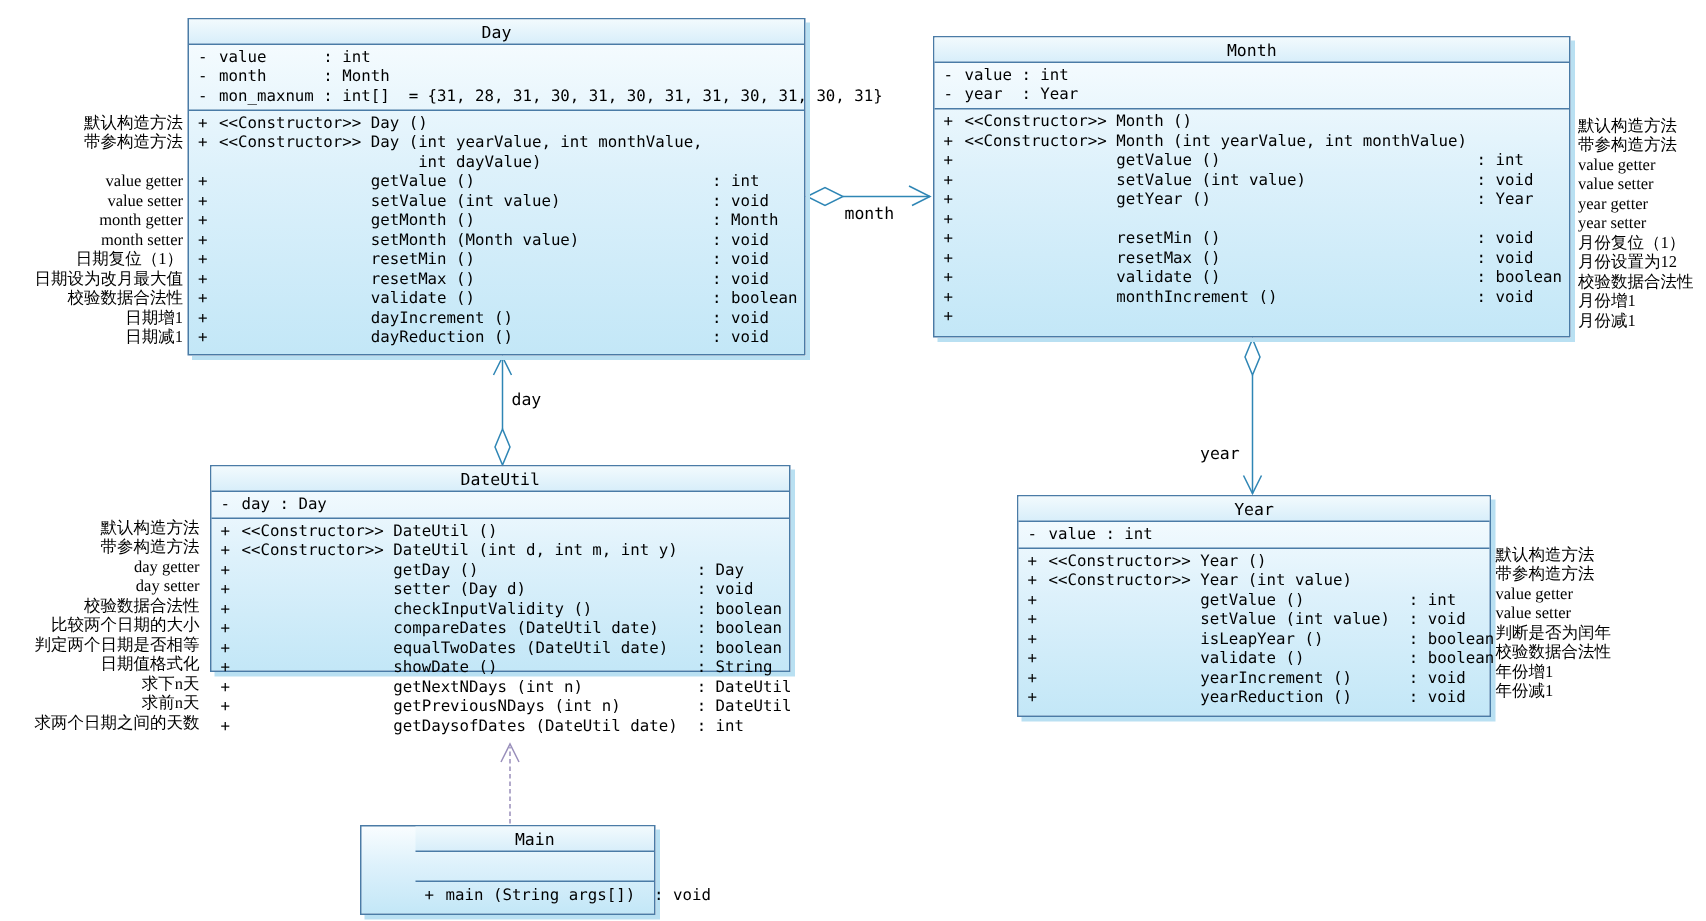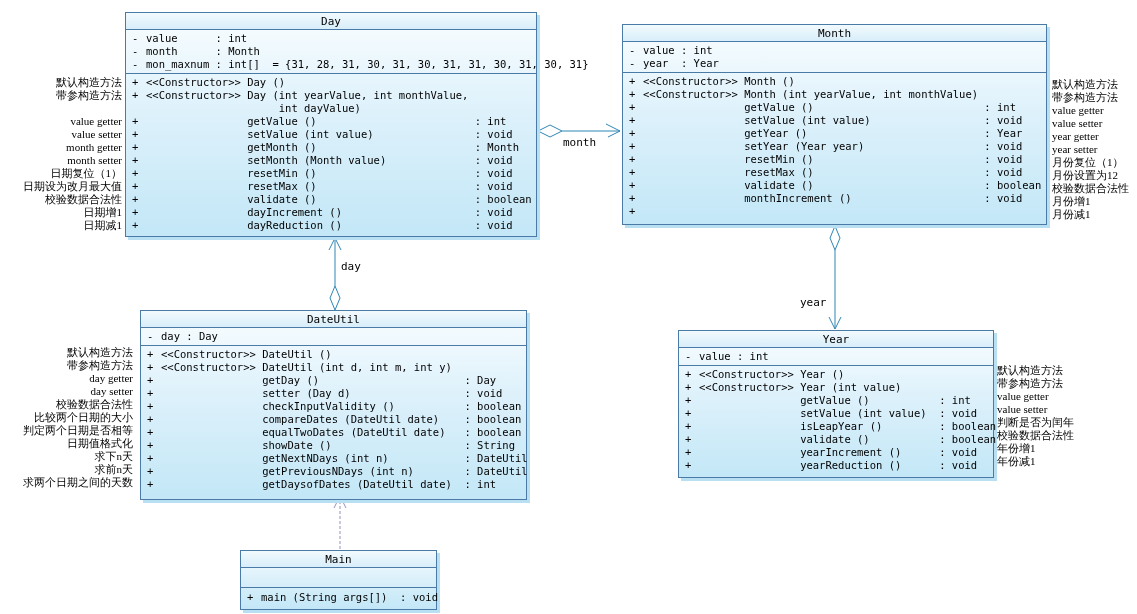--- a/index.html
+++ b/index.html
@@ -94,30 +94,30 @@
     <div class="uml-attrs">
         <div class="mrow"><span class="sign">-</span><span class="mtext">value : int</span></div>
         <div class="mrow"><span class="sign">-</span><span class="mtext">year  : Year</span></div>
       </div>
     <div class="uml-methods">
         <div class="mrow"><span class="sign">+</span><span class="mtext">&lt;&lt;Constructor&gt;&gt; Month ()</span></div>
         <div class="mrow"><span class="sign">+</span><span class="mtext">&lt;&lt;Constructor&gt;&gt; Month (int yearValue, int monthValue)</span></div>
         <div class="mrow"><span class="sign">+</span><span class="mtext">                getValue ()                           : int</span></div>
         <div class="mrow"><span class="sign">+</span><span class="mtext">                setValue (int value)                  : void</span></div>
         <div class="mrow"><span class="sign">+</span><span class="mtext">                getYear ()                            : Year</span></div>
-        <div class="mrow"><span class="sign">+</span><span class="mtext">                setYear (Year year)                   : void</span></div>
+        <div class="mrow"><span class="sign">+</span></div>
         <div class="mrow"><span class="sign">+</span><span class="mtext">                resetMin ()                           : void</span></div>
         <div class="mrow"><span class="sign">+</span><span class="mtext">                resetMax ()                           : void</span></div>
         <div class="mrow"><span class="sign">+</span><span class="mtext">                validate ()                           : boolean</span></div>
         <div class="mrow"><span class="sign">+</span><span class="mtext">                monthIncrement ()                     : void</span></div>
         <div class="mrow"><span class="sign">+</span></div>
       </div>
   </div>
 
-  <div class="uml-box" style="left:140px;top:310px;width:387px;height:190px;">
+  <div class="uml-box" style="left:140px;top:310px;width:387px;height:138px;">
     <div class="uml-title">DateUtil</div>
     <div class="uml-attrs">
         <div class="mrow"><span class="sign">-</span><span class="mtext">day : Day</span></div>
       </div>
     <div class="uml-methods">
         <div class="mrow"><span class="sign">+</span><span class="mtext">&lt;&lt;Constructor&gt;&gt; DateUtil ()</span></div>
         <div class="mrow"><span class="sign">+</span><span class="mtext">&lt;&lt;Constructor&gt;&gt; DateUtil (int d, int m, int y)</span></div>
         <div class="mrow"><span class="sign">+</span><span class="mtext">                getDay ()                       : Day</span></div>
         <div class="mrow"><span class="sign">+</span><span class="mtext">                setter (Day d)                  : void</span></div>
         <div class="mrow"><span class="sign">+</span><span class="mtext">                checkInputValidity ()           : boolean</span></div>
@@ -140,21 +140,21 @@
         <div class="mrow"><span class="sign">+</span><span class="mtext">&lt;&lt;Constructor&gt;&gt; Year (int value)</span></div>
         <div class="mrow"><span class="sign">+</span><span class="mtext">                getValue ()           : int</span></div>
         <div class="mrow"><span class="sign">+</span><span class="mtext">                setValue (int value)  : void</span></div>
         <div class="mrow"><span class="sign">+</span><span class="mtext">                isLeapYear ()         : boolean</span></div>
         <div class="mrow"><span class="sign">+</span><span class="mtext">                validate ()           : boolean</span></div>
         <div class="mrow"><span class="sign">+</span><span class="mtext">                yearIncrement ()      : void</span></div>
         <div class="mrow"><span class="sign">+</span><span class="mtext">                yearReduction ()      : void</span></div>
       </div>
   </div>
 
-  <div class="uml-box" style="left:240px;top:550px;width:197px;height:60px;">
+  <div class="uml-box" style="left:240px;top:550px;width:197px;height:60px;padding-left:36px;">
     <div class="uml-title">Main</div>
     <div class="uml-attrs" style="min-height:15px;"></div>
     <div class="uml-methods" style="padding-top:3px;">
         <div class="mrow"><span class="sign">+</span><span class="mtext">main (String args[])  : void</span></div>
       </div>
   </div>
 
   <div class="annot right-align" style="left:0;top:76px;width:122px;">
       <div class="aline">默认构造方法</div>
       <div class="aline">带参构造方法</div>

